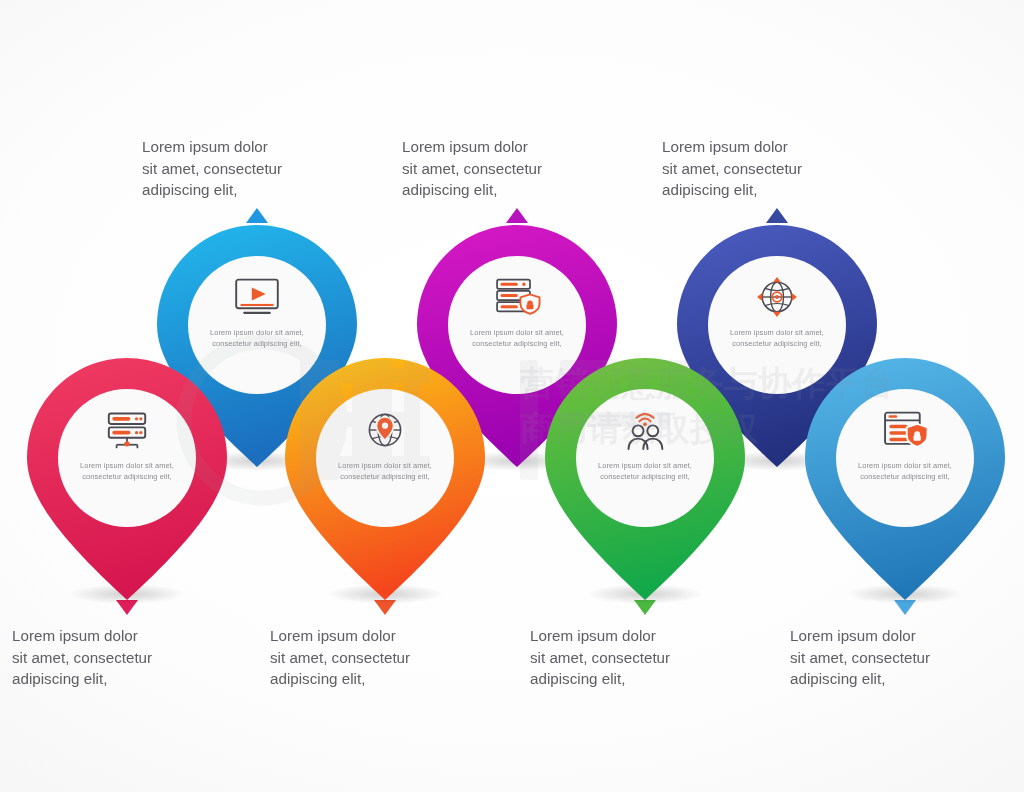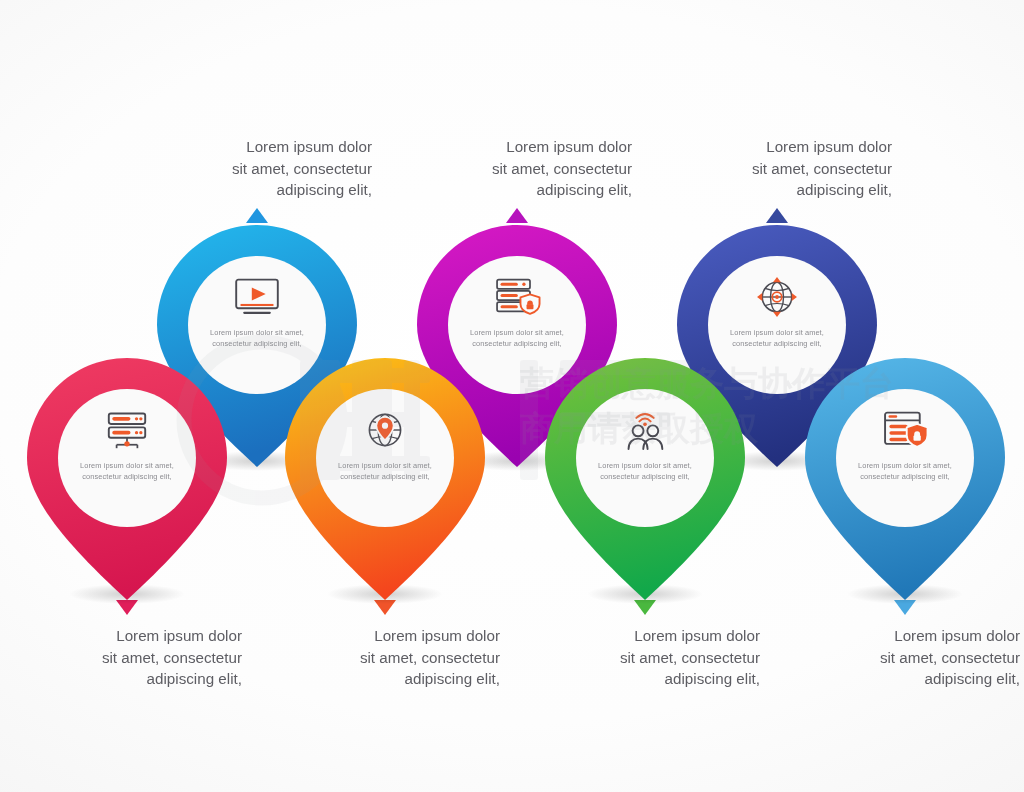--- a/index.html
+++ b/index.html
@@ -76,21 +76,21 @@
     font-size: 7.4px;
     line-height: 10.5px;
     color: #8b8b90;
     letter-spacing: 0.1px;
   }
 
   
   .caption {
     position: absolute;
     width: 230px;
-    text-align: right;
+    text-align: left;
     font-size: 15.2px;
     line-height: 21.5px;
     color: #5d5d63;
   }
   .caption.top { }
   .caption.bottom { }
 
   .tri {
     width: 0;
     height: 0;

